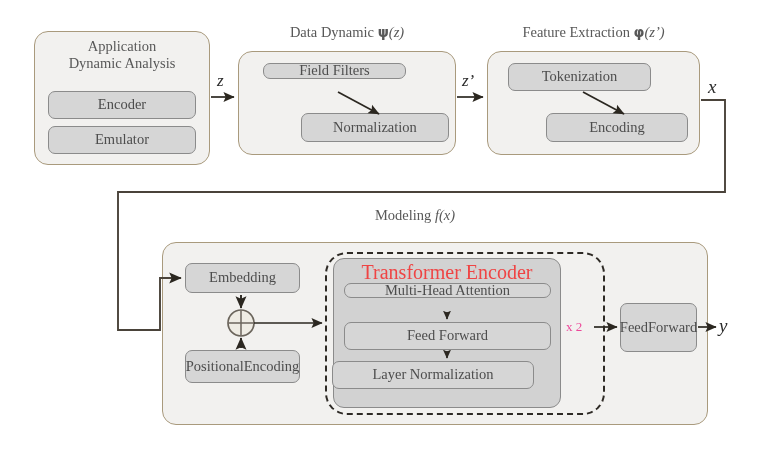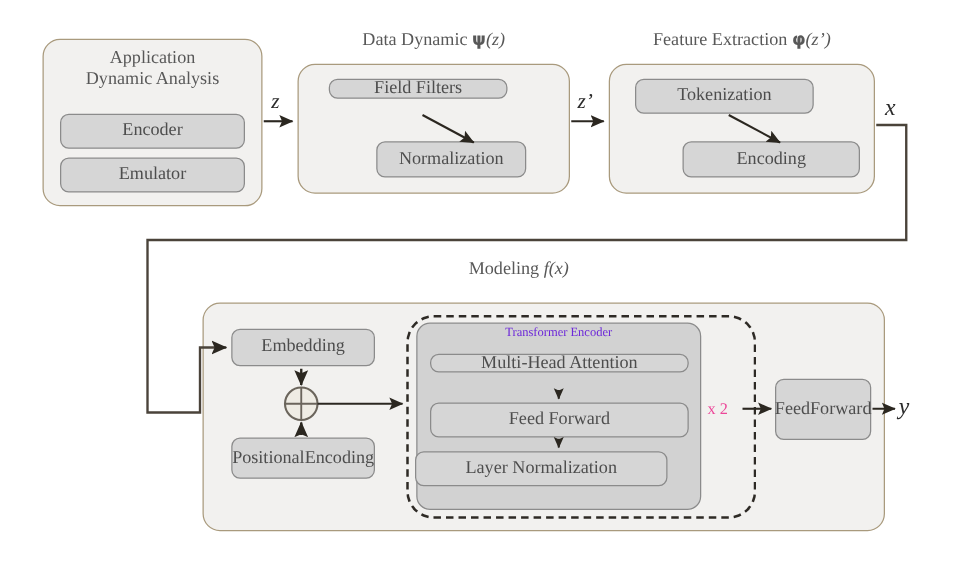--- a/index.html
+++ b/index.html
@@ -47,21 +47,21 @@
   
   .enc-box{
     position:absolute;
     background:#d2d2d2;
     border:1.4px solid #8b8b8b;
     border-radius:11px;
     box-sizing:border-box;
   }
   .enc-title{
     position:absolute;
-    font-size:10px;color:#6d28d9;white-space:nowrap;text-align:center;
+    font-size:20px;color:#ef4444;white-space:nowrap;text-align:center;
   }
   .dashed-box{
     position:absolute;
     border:2.6px dashed #2e2a25;
     border-radius:22px;
     box-sizing:border-box;
     background:transparent;
   }
 
   
@@ -100,21 +100,21 @@
     <span>Emulator</span>
   </div>
 
   <div class="stage-box" style="left:238px;top:51px;width:218px;height:104px;"></div>
   <div class="stage-title" style="left:238px;top:24px;width:218px;">
     <span>Data Dynamic </span><span class="greek">ψ</span><i>(z)</i>
   </div>
   <div class="blk" style="left:263px;top:63px;width:143px;height:16px;">
     <span>Field Filters</span>
   </div>
-  <div class="blk" style="left:301px;top:113px;width:120px;height:29px;">
+  <div class="blk" style="left:301px;top:113px;width:148px;height:29px;">
     <span>Normalization</span>
   </div>
 
   <div class="stage-box" style="left:487px;top:51px;width:213px;height:104px;"></div>
   <div class="stage-title" style="left:477px;top:24px;width:233px;">
     <span>Feature Extraction </span><span class="greek">φ</span><i>(z’)</i>
   </div>
   <div class="blk" style="left:508px;top:63px;width:143px;height:28px;">
     <span>Tokenization</span>
   </div>

